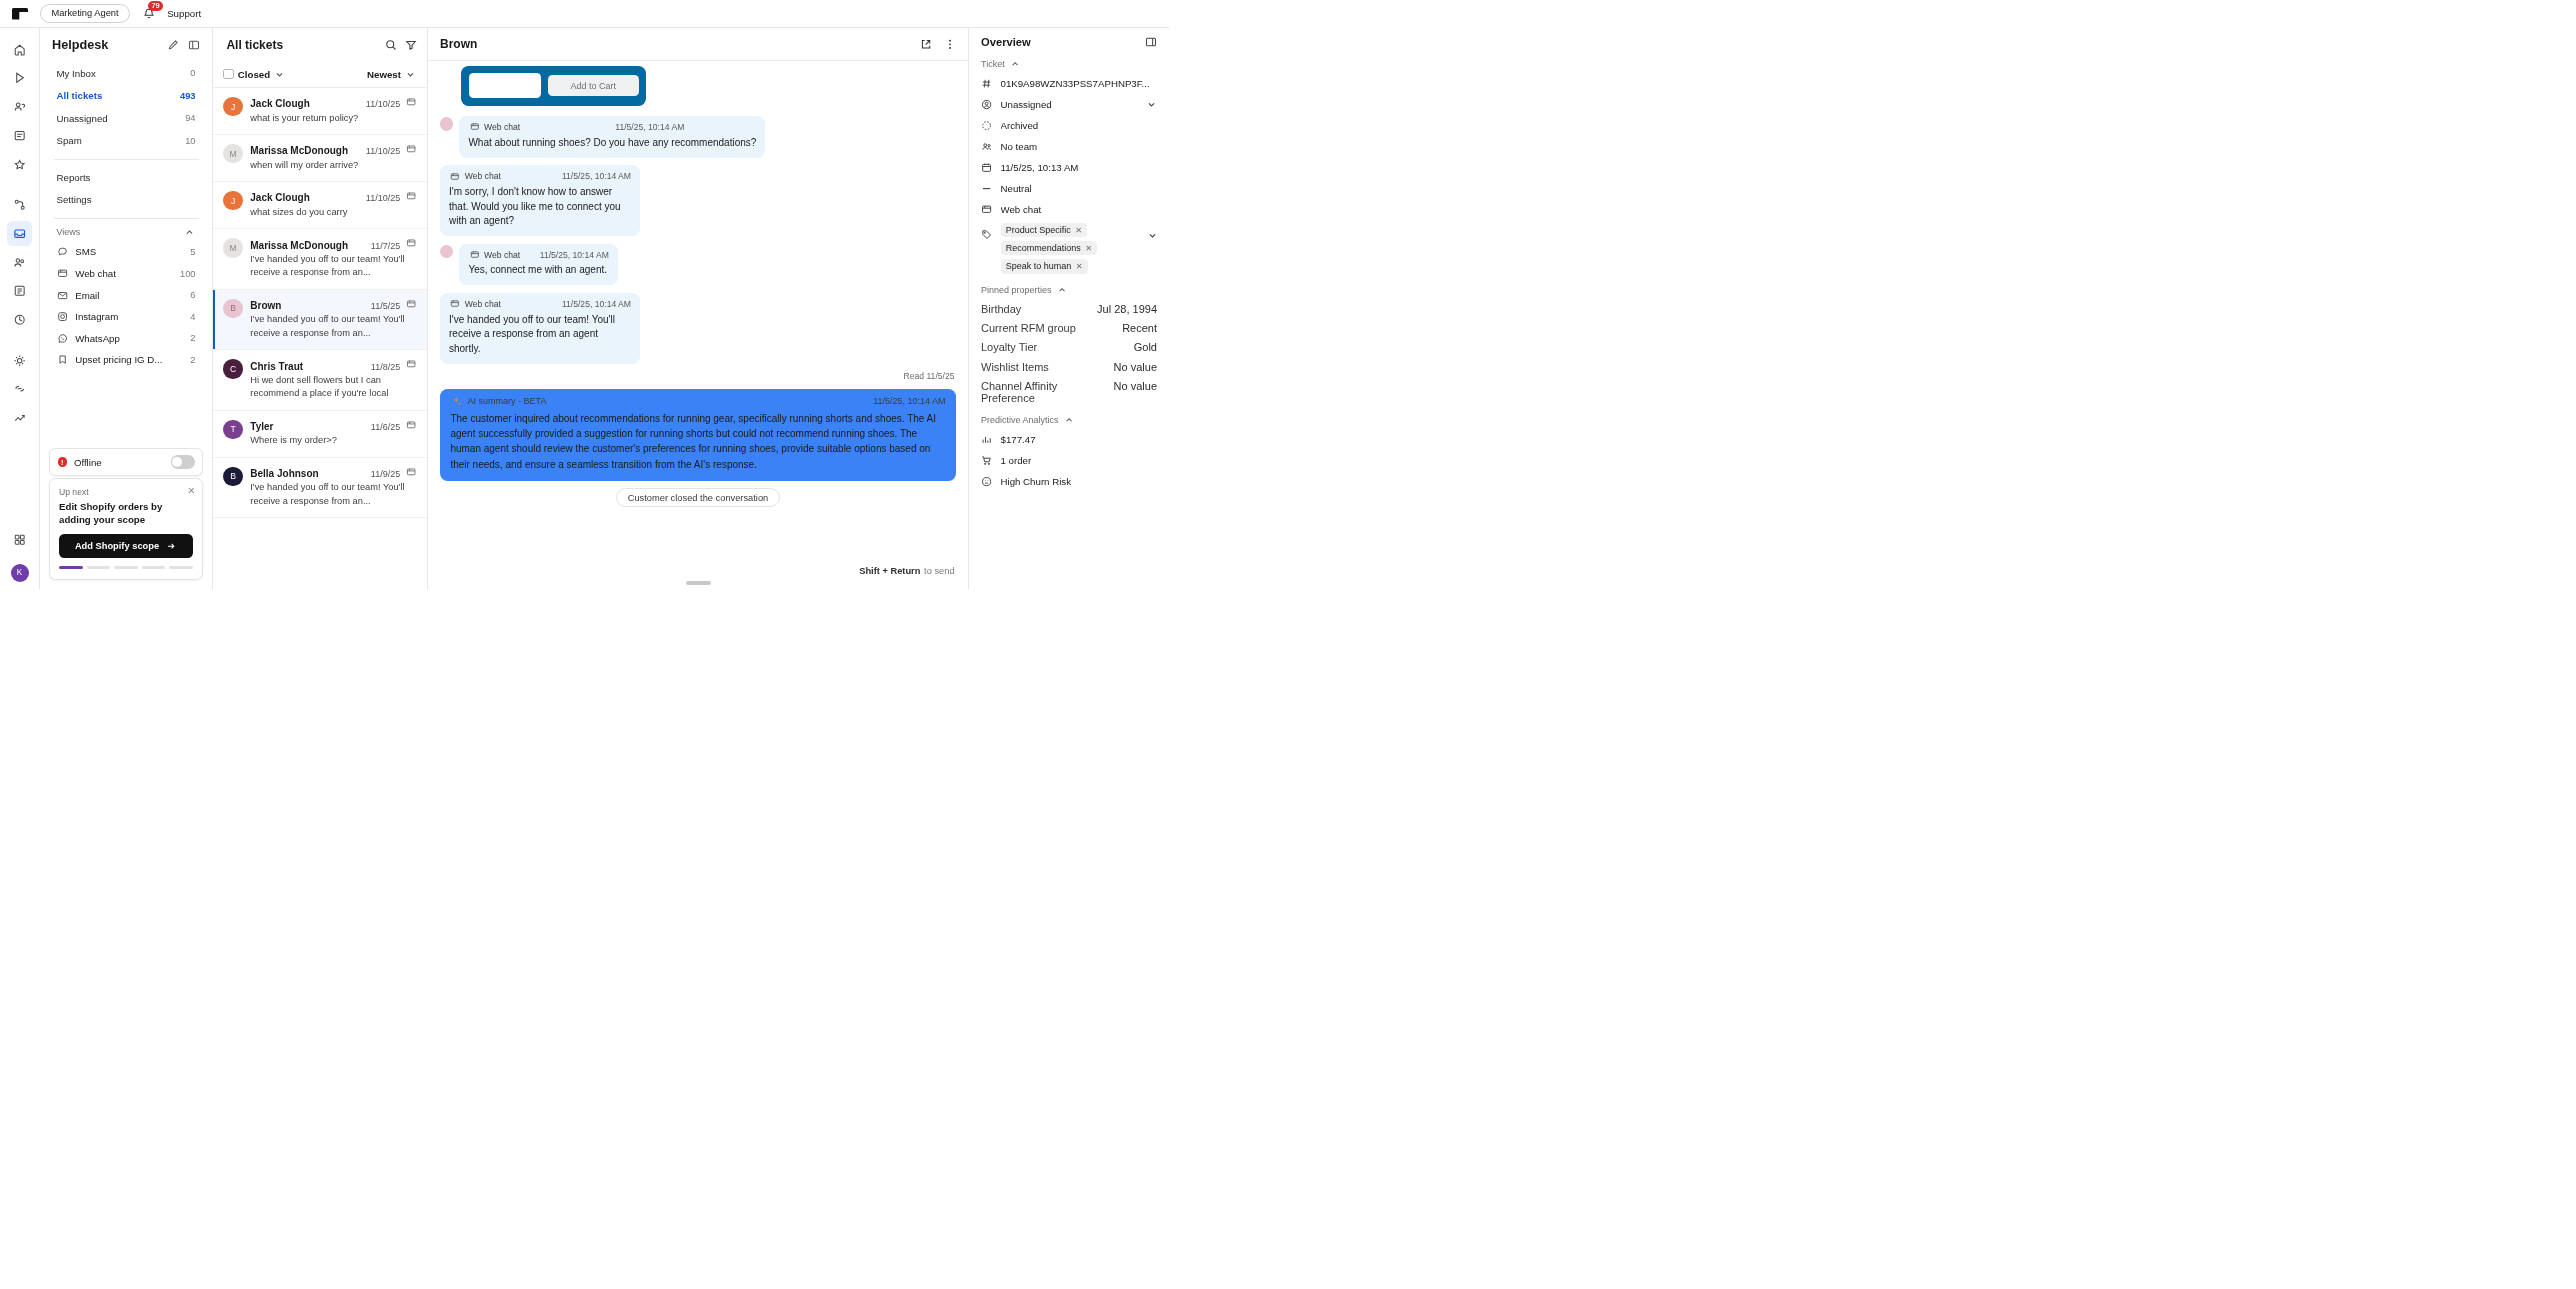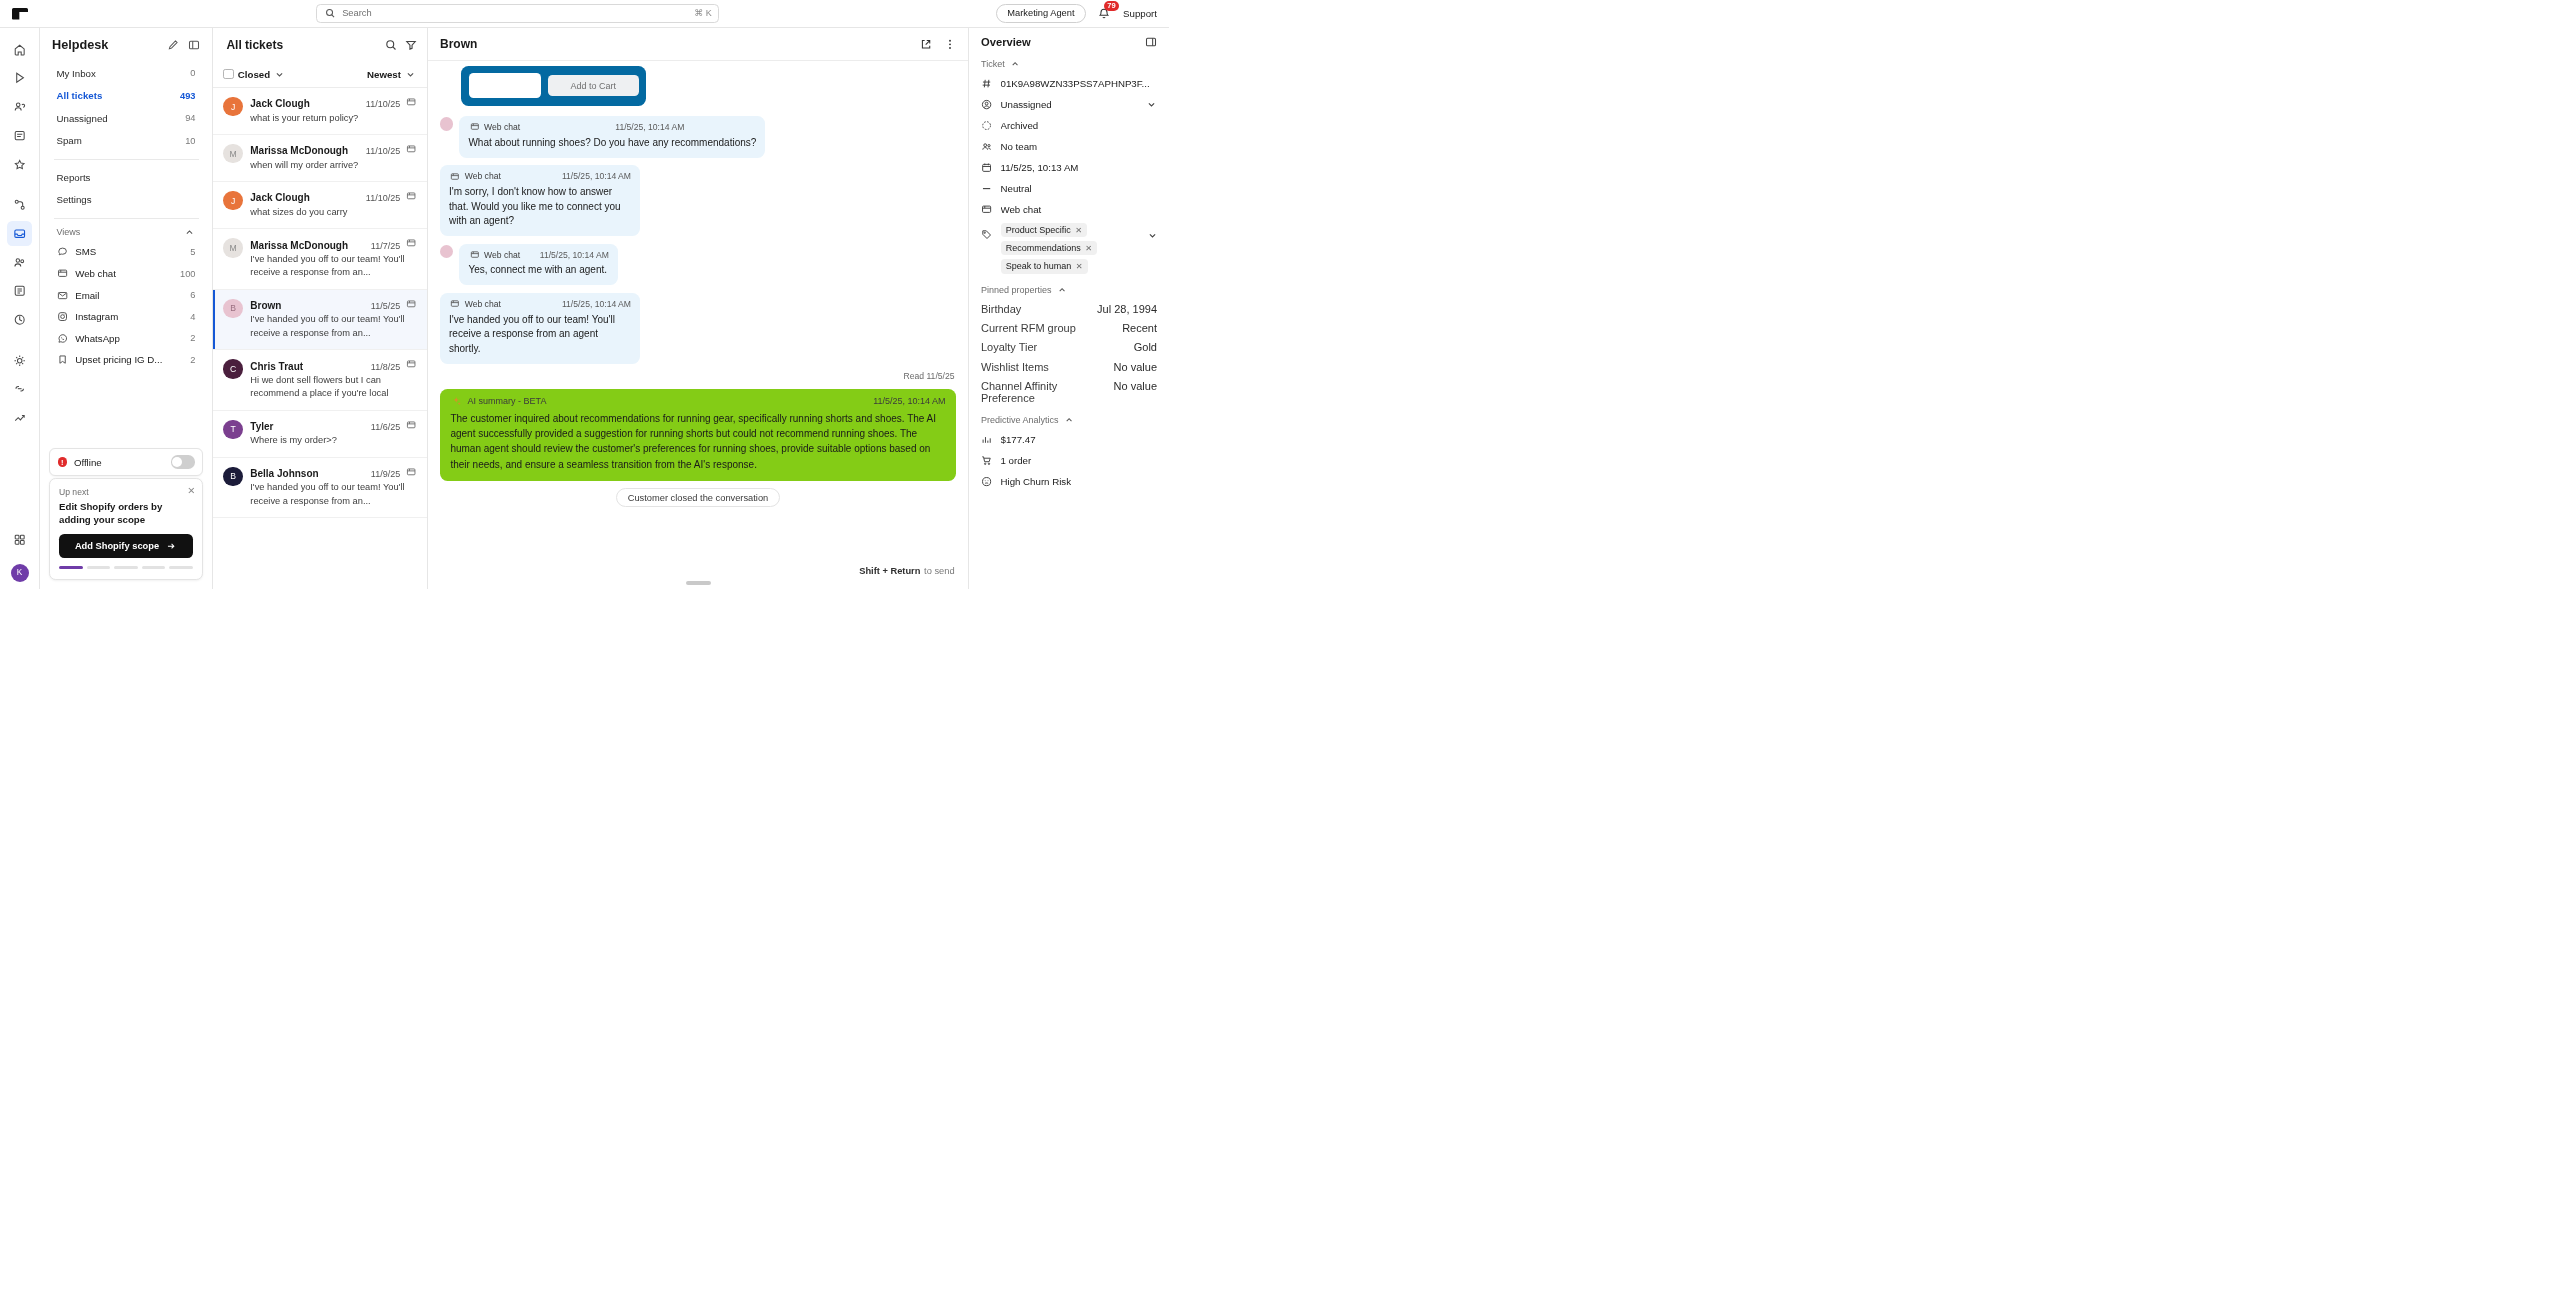--- a/index.html
+++ b/index.html
@@ -162,21 +162,21 @@
   .bubble {
     border-radius: 7.5px; padding: 5.2px 9px 7.5px 9px; max-width: 514px; font-size: 10px; line-height: 1.45;
   }
   .bubble.in { background: #e9f4fc; }
   .bubble.out { background: #e9f4fc; }
   .bmeta { display: flex; align-items: center; gap: 6px; font-size: 8.6px; color: #5a5a5a; margin-bottom: 2.2px; }
   .bmeta .ch { display:flex; align-items:center; gap:3.7px; font-weight: normal; color:#3c3c3c;}
   .bmeta .sp { flex: 1; }
   .read { text-align: right; font-size: 8.6px; color: #6a6a6a; margin: 1.5px 1.5px 7.5px 0; }
   .ai {
-    background: #84cc16; border-radius: 7.5px; padding: 6.7px 10.4px 9px 10.4px; margin: 1.5px 0 10.4px 0;
+    background: #3b82f6; border-radius: 7.5px; padding: 6.7px 10.4px 9px 10.4px; margin: 1.5px 0 10.4px 0;
   }
   .ai-head { display: flex; align-items: center; gap: 5.2px; font-size: 9px; color: #3b3b3b; margin-bottom: 3.7px;}
   .ai-head .sp { flex: 1; }
   .ai-body { font-size: 10px; line-height: 1.52; }
   .closed-note { text-align: center; margin: 6px 0 10.4px 0; }
   .closed-note span { background: #fff; border: 0.7px solid #e3e3e3; border-radius: 10.4px; padding: 3.7px 10.4px;
     font-size: 9.3px; color: #3a3a3a; }
   .composer { margin: 0 12px 7.5px 12px; background: #f5f6f7; border-radius: 7.5px; padding: 8.2px 10.4px 9px 10.4px; }
   .composer .rp { display: flex; align-items: center; gap: 4.5px; color: #707070; font-size: 9.7px; }
   .composer .txt { margin-top: 7.5px; font-size: 10px; color: #3a3a3a; }
@@ -205,32 +205,20 @@
 </style>
 </head>
 <body>
 
 <div class="app">
 
   <div class="topbar">
     <div class="logo-box">
       <div class="logo-mark"></div>
     </div>
-    <div class="search-wrap">
-      <div class="search-box">
-        <span class="ico">
-          <svg width="10.4" height="10.4" viewBox="0 0 16 16" fill="none" stroke="#555" stroke-width="1.6">
-            <circle cx="7" cy="7" r="4.6"></circle>
-              <path d="M10.5 10.5 L14 14"></path>
-            </svg>
-        </span>
-        <span class="ph">Search</span>
-        <span class="kbd">⌘ K</span>
-      </div>
-    </div>
     <div class="topbar-right">
       <div class="pill-btn">Marketing Agent</div>
       <div class="bell">
         <span class="ico">
           <svg width="12.7" height="12.7" viewBox="0 0 16 16" fill="none" stroke="#333" stroke-width="1.4">
             <path d="M4 6.5a4 4 0 0 1 8 0c0 3 1 4 1 4H3s1-1 1-4z"></path>
               <path d="M6.6 13a1.5 1.5 0 0 0 2.8 0"></path>
             </svg>
         </span>
         <span class="badge">79</span>

